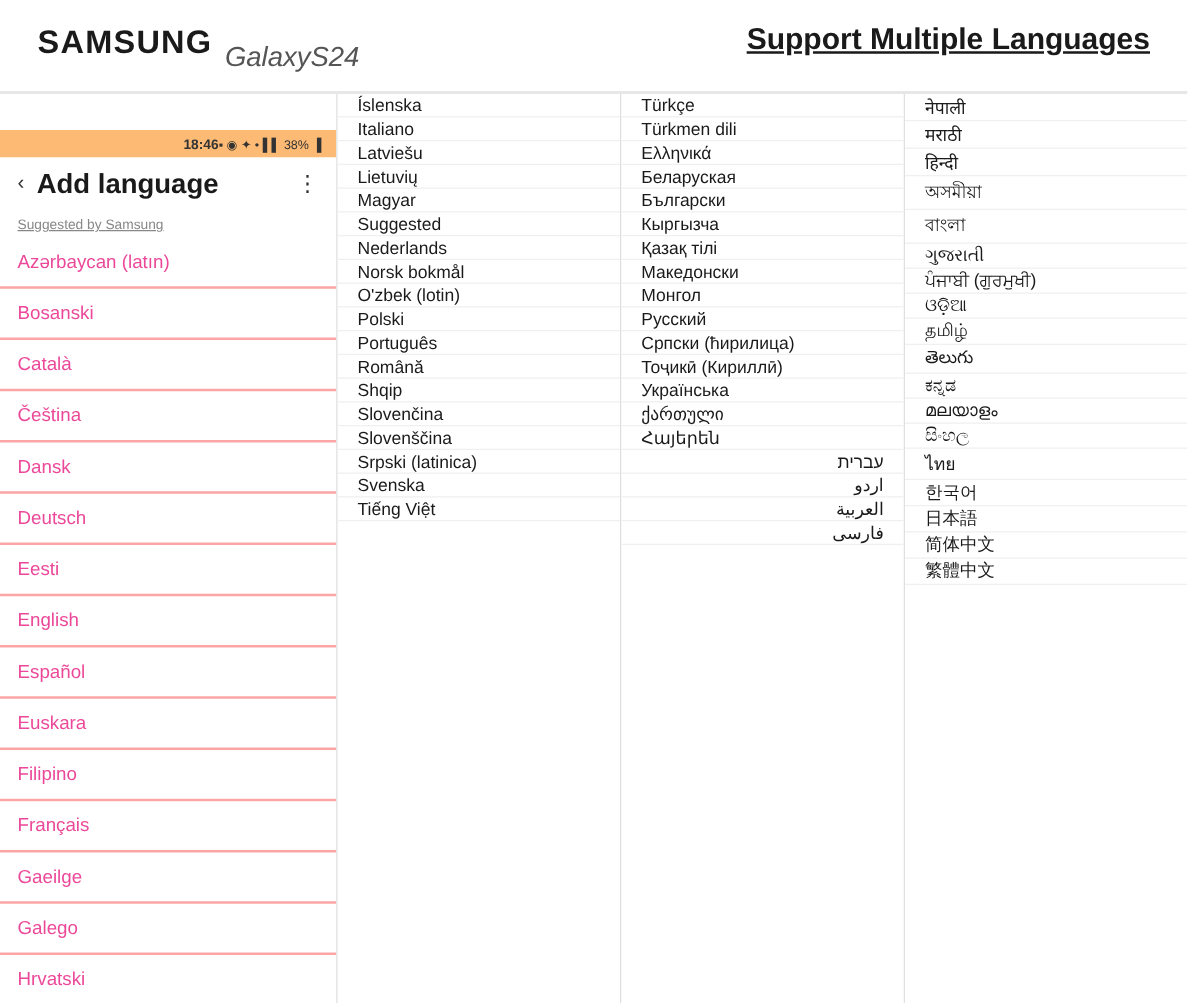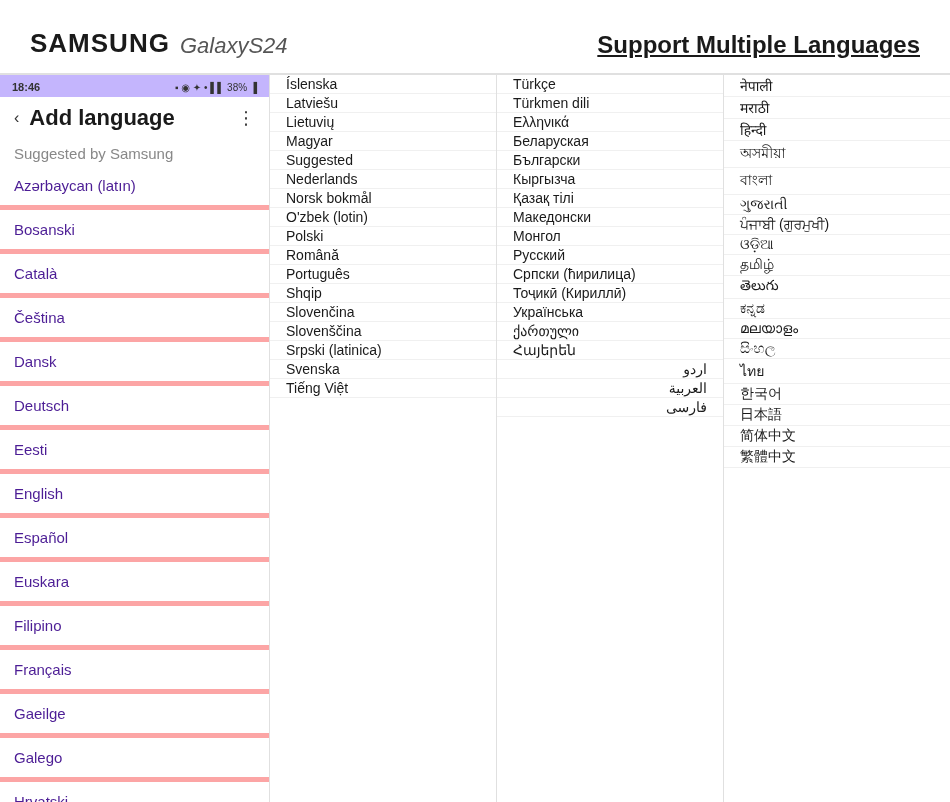--- a/index.html
+++ b/index.html
@@ -7,21 +7,21 @@
       font-family: 'Arial', sans-serif;
       background: #fff;
       width: 950px;
       min-height: 802px;
       overflow: hidden;
     }
 
     
     .header {
       display: flex;
-      align-items: flex-end;
+      align-items: flex-start;
       padding: 18px 30px 14px 30px;
       border-bottom: 1px solid #e0e0e0;
     }
     .samsung-logo {
       font-size: 26px;
       font-weight: 900;
       letter-spacing: 1px;
       color: #1a1a1a;
       font-family: 'Arial Black', sans-serif;
       margin-right: 10px;
@@ -52,26 +52,27 @@
     .phone-panel {
       width: 270px;
       border-right: 1px solid #e0e0e0;
       overflow: hidden;
       flex-shrink: 0;
     }
 
     
     .status-bar {
       display: flex;
-      justify-content: space-between;
+      justify-content: flex-end;
       align-items: center;
       padding: 6px 12px 4px 12px;
       font-size: 10px;
       color: #333;
-      background: #c4b5fd;
+      background: #fdba74;
+      margin-top: 29px;
     }
     .status-time { font-weight: 600; font-size: 11px; }
     .status-icons { display: flex; align-items: center; gap: 3px; font-size: 10px; }
 
     
     .nav-bar {
       display: flex;
       align-items: center;
       padding: 8px 14px;
       background: #fff;
@@ -87,33 +88,34 @@
       font-weight: 600;
       color: #1a1a1a;
       flex: 1;
     }
     .more-icon {
       font-size: 18px;
       color: #333;
     }
 
     .suggested-label {
-      font-size: 15px;
+      font-size: 11px;
       color: #888;
       padding: 6px 14px 4px 14px;
+      text-decoration: underline;
     }
 
     .lang-list {
       list-style: none;
     }
     .lang-item {
       padding: 11px 14px;
       font-size: 15px;
-      color: #4c1d95;
-      border-bottom: 5px solid #fca5a5;
+      color: #ec4899;
+      border-bottom: 2px solid #fca5a5;
       cursor: pointer;
     }
 
     
     .lang-col {
       flex: 1;
       border-right: 1px solid #e0e0e0;
       overflow: hidden;
     }
     .lang-col:last-child {
@@ -172,30 +174,31 @@
         <li class="lang-item">Français</li>
         <li class="lang-item">Gaeilge</li>
         <li class="lang-item">Galego</li>
         <li class="lang-item">Hrvatski</li>
         <li class="lang-item">Indonesia</li>
       </ul>
   </div>
 
   <div class="lang-col" id="col2">
       <div class="col-lang-item">Íslenska</div>
+      <div class="col-lang-item">Italiano</div>
       <div class="col-lang-item">Latviešu</div>
       <div class="col-lang-item">Lietuvių</div>
       <div class="col-lang-item">Magyar</div>
       <div class="col-lang-item">Suggested</div>
       <div class="col-lang-item">Nederlands</div>
       <div class="col-lang-item">Norsk bokmål</div>
       <div class="col-lang-item">O'zbek (lotin)</div>
       <div class="col-lang-item">Polski</div>
+      <div class="col-lang-item">Português</div>
       <div class="col-lang-item">Română</div>
-      <div class="col-lang-item">Português</div>
       <div class="col-lang-item">Shqip</div>
       <div class="col-lang-item">Slovenčina</div>
       <div class="col-lang-item">Slovenščina</div>
       <div class="col-lang-item">Srpski (latinica)</div>
       <div class="col-lang-item">Svenska</div>
       <div class="col-lang-item">Tiếng Việt</div>
     </div>
 
   <div class="lang-col" id="col3">
       <div class="col-lang-item">Türkçe</div>
@@ -206,20 +209,21 @@
       <div class="col-lang-item">Кыргызча</div>
       <div class="col-lang-item">Қазақ тілі</div>
       <div class="col-lang-item">Македонски</div>
       <div class="col-lang-item">Монгол</div>
       <div class="col-lang-item">Русский</div>
       <div class="col-lang-item">Српски (ћирилица)</div>
       <div class="col-lang-item">Тоҷикӣ (Кириллӣ)</div>
       <div class="col-lang-item">Українська</div>
       <div class="col-lang-item">ქართული</div>
       <div class="col-lang-item">Հայերեն</div>
+      <div class="col-lang-item rtl">עברית</div>
       <div class="col-lang-item rtl">اردو</div>
       <div class="col-lang-item rtl">العربية</div>
       <div class="col-lang-item rtl">فارسی</div>
     </div>
 
   <div class="lang-col" id="col4">
       <div class="col-lang-item">नेपाली</div>
       <div class="col-lang-item">मराठी</div>
       <div class="col-lang-item">हिन्दी</div>
       <div class="col-lang-item">অসমীয়া</div>

